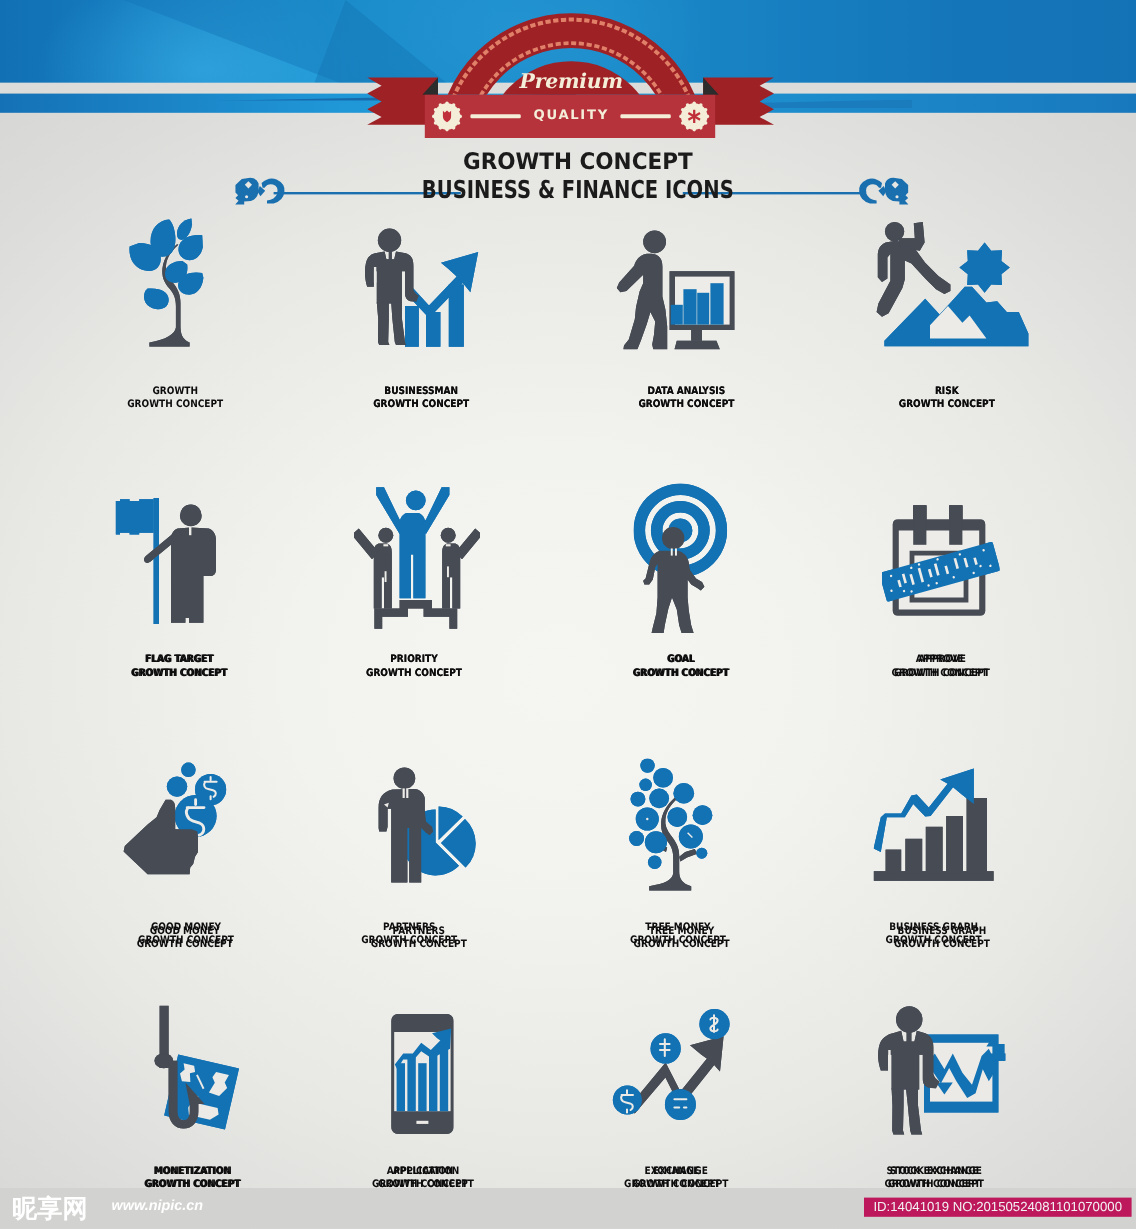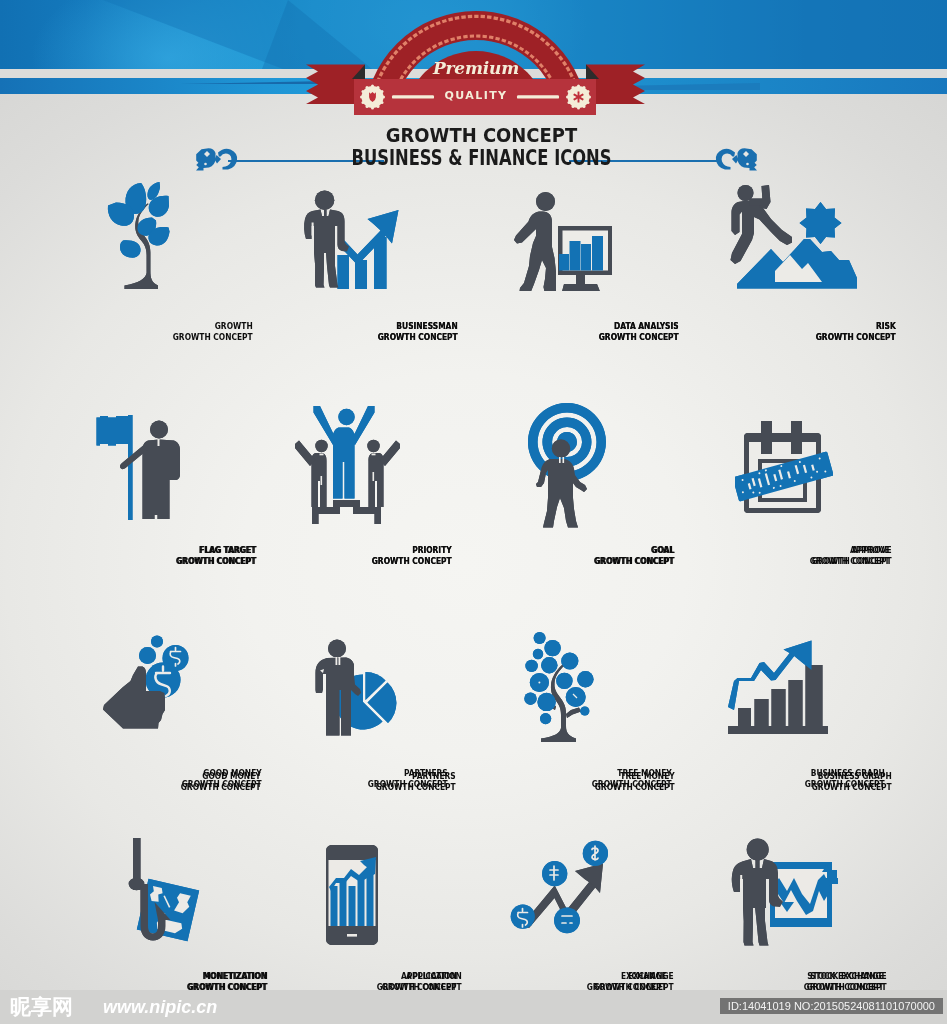--- a/index.html
+++ b/index.html
@@ -46,34 +46,34 @@
   .t2{font-weight:bold;font-size:20.5px;line-height:21px;letter-spacing:0px;color:#1b1b1b;
       font-family:"DejaVu Sans",sans-serif;font-stretch:condensed;margin-top:3px;
       transform:scaleX(.885);transform-origin:center top;}
   .deco-line{position:absolute;top:160px;height:2px;background:#1a6faf;}
   .deco-l{left:228px;width:156px;}
   .deco-r{right:228px;width:150px;}
   .orn{position:absolute;top:146px;}
 
   
   .grid{position:absolute;left:0;top:0;width:947px;height:1024px;}
-  .cell{position:absolute;width:220px;text-align:right;}
+  .cell{position:absolute;width:220px;text-align:center;}
   .icon-art{position:absolute;}
   .cell .lbl1,.cell .lbl2{font-family:"DejaVu Sans",sans-serif;font-weight:bold;
      color:#0d0d0d;line-height:9px;white-space:nowrap;font-stretch:condensed;}
   .cell .lbl1{font-size:8.6px;letter-spacing:0px;transform:scaleX(.97);}
   .cell .lbl2{font-size:8.6px;letter-spacing:0px;margin-top:2.2px;transform:scaleX(.97);}
   .blue{fill:#1372b4}
   .dark{fill:#464b54}
 
   
   .footer{position:absolute;left:0;bottom:0;width:947px;height:34px;background:#d2d2d0;}
   .wm{position:absolute;left:10px;top:3px;color:#fff;font-weight:bold;font-size:21px;}
-  .wmz{position:absolute;left:103px;top:7px;color:#fff;font-style:italic;font-weight:bold;font-size:18px;}
-  .idbox{position:absolute;right:4px;top:8px;background:#737373;color:#f2f2f2;font-size:11px;padding:2px 8px;}
+  .wmz{position:absolute;left:93px;top:7px;color:#fff;font-style:italic;font-weight:bold;font-size:12px;}
+  .idbox{position:absolute;right:4px;top:8px;background:#be185d;color:#f2f2f2;font-size:11px;padding:2px 8px;}
 </style>
 </head>
 <body>
 
 <div id="page">
   <div class="bg-base"></div>
 
   <div class="hdr">
     <svg class="shp" viewBox="0 0 947 69">
       <polygon points="103,0 283,69 947,69 947,0" fill="#1376b8" opacity="0.45"></polygon>

